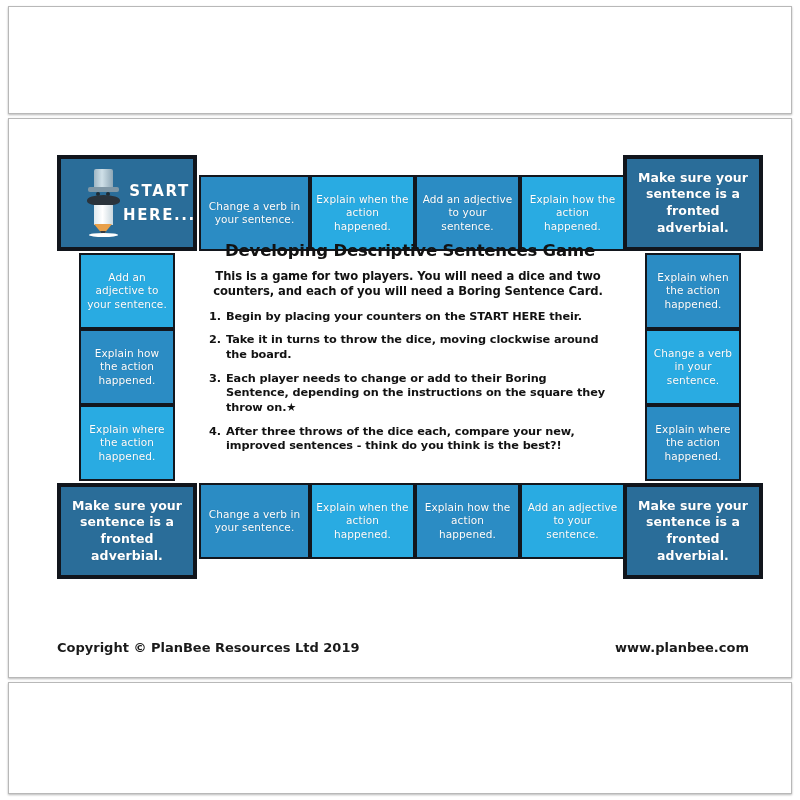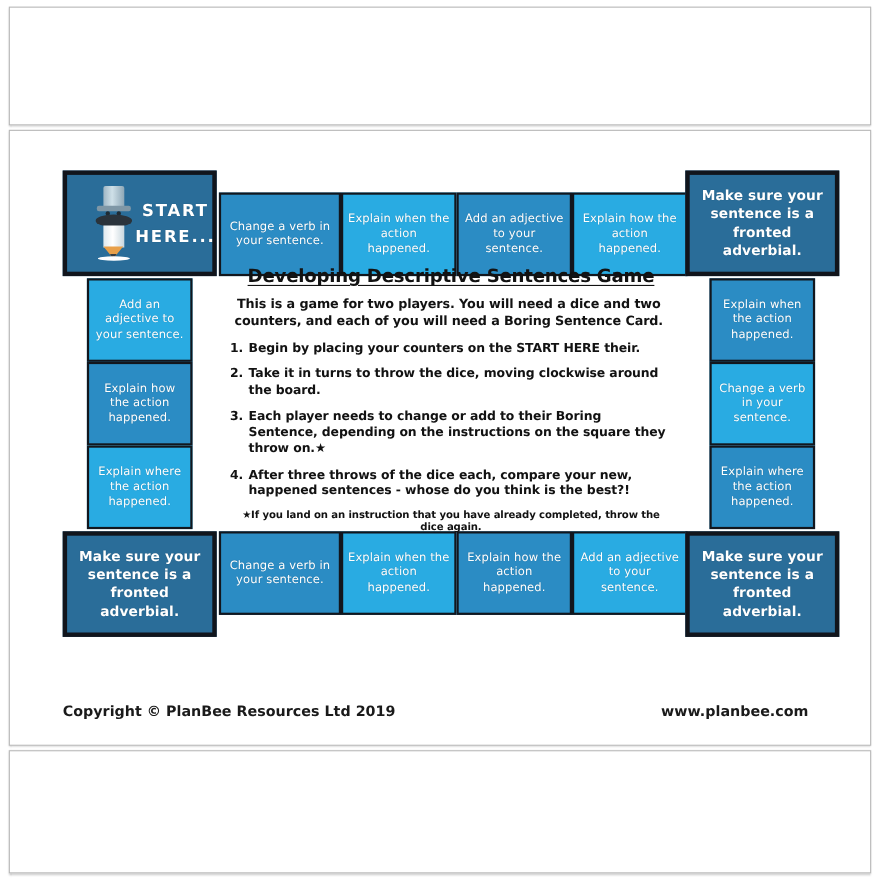--- a/index.html
+++ b/index.html
@@ -156,21 +156,20 @@
     top: 86px;
     width: 402px;
     height: 298px;
     color: #121212;
     font-family: "DejaVu Sans", sans-serif;
   }
   #game-title {
     text-align: center;
     font-size: 16.5px;
     font-weight: bold;
-    text-decoration: underline;
     text-underline-offset: 3px;
     letter-spacing: -0.2px;
     margin: 0 0 9px 0;
   }
   #game-intro {
     text-align: center;
     font-size: 11.6px;
     font-weight: bold;
     line-height: 1.28;
     margin: 0 4px 11px 0;
@@ -197,21 +196,21 @@
   
   .footer-text {
     position: absolute;
     bottom: 22px;
     font-size: 13px;
     font-weight: bold;
     color: #1a1a1a;
     font-family: "DejaVu Sans", sans-serif;
   }
   #copyright { left: 48px; }
-  #website   { right: 56px; }
+  #website   { right: 42px; }
 </style>
 </head>
 <body>
 
 <div id="root">
 
   <div class="panel" id="panel-top"></div>
 
   <div class="panel" id="panel-main">
 
@@ -301,24 +300,23 @@
         <div class="rule">
           <div class="rule-num">2.</div>
           <div class="rule-txt">Take it in turns to throw the dice, moving clockwise around the board.</div>
         </div>
         <div class="rule">
           <div class="rule-num">3.</div>
           <div class="rule-txt">Each player needs to change or add to their Boring Sentence, depending on the instructions on the square they throw on.★</div>
         </div>
         <div class="rule">
           <div class="rule-num">4.</div>
-          <div class="rule-txt">After three throws of the dice each, compare your new, happened sentences - whose do you think is the best?!</div>
-        </div>
-
-        <div id="footnote">★If you land on an instruction that you have already completed, throw the dice again.</div>
+          <div class="rule-txt">After three throws of the dice each, compare your new, improved sentences - think do you think is the best?!</div>
+        </div>
+
       </div>
 
     </div>
 
     <div class="footer-text" id="copyright">Copyright © PlanBee Resources Ltd 2019</div>
     <div class="footer-text" id="website">www.planbee.com</div>
 
   </div>
 
   <div class="panel" id="panel-bottom"></div>

